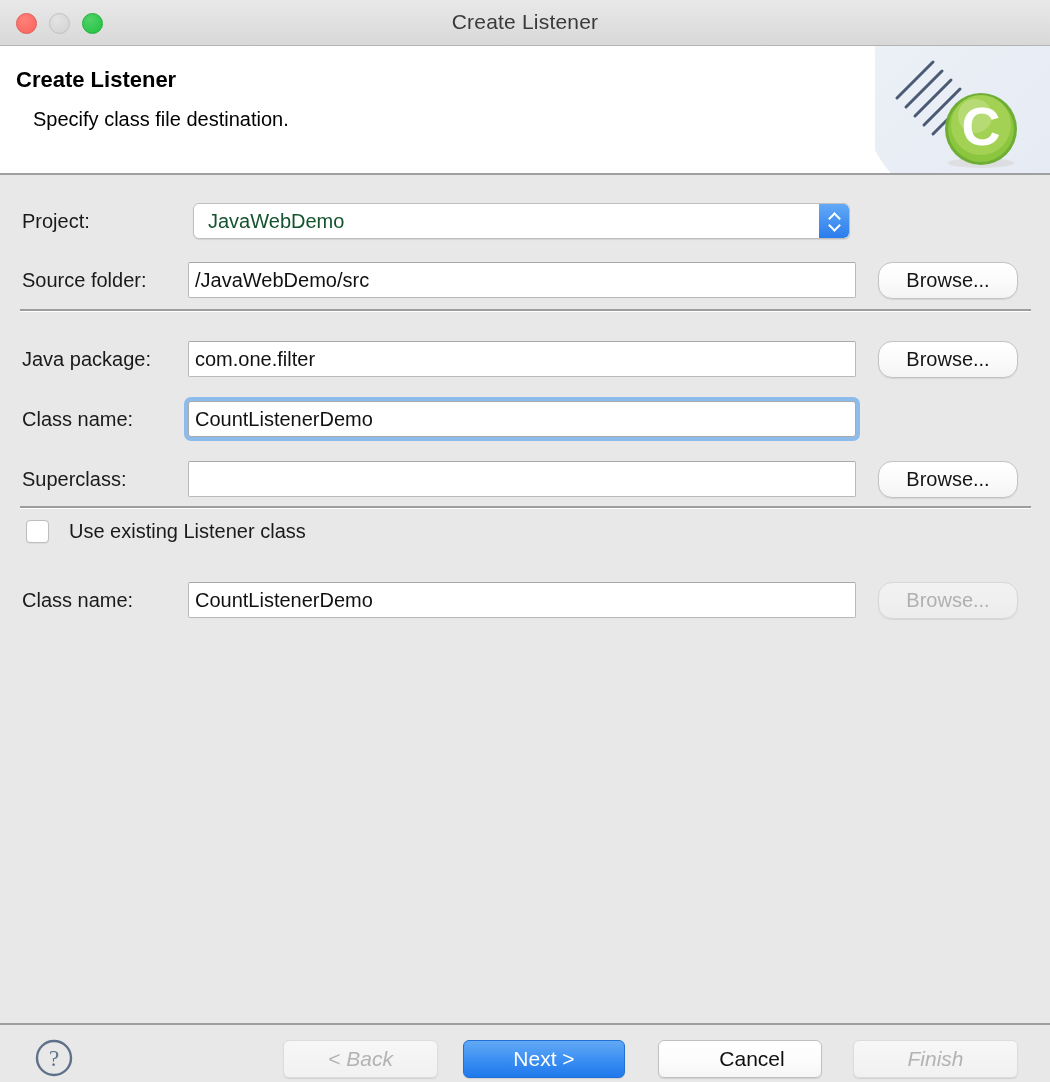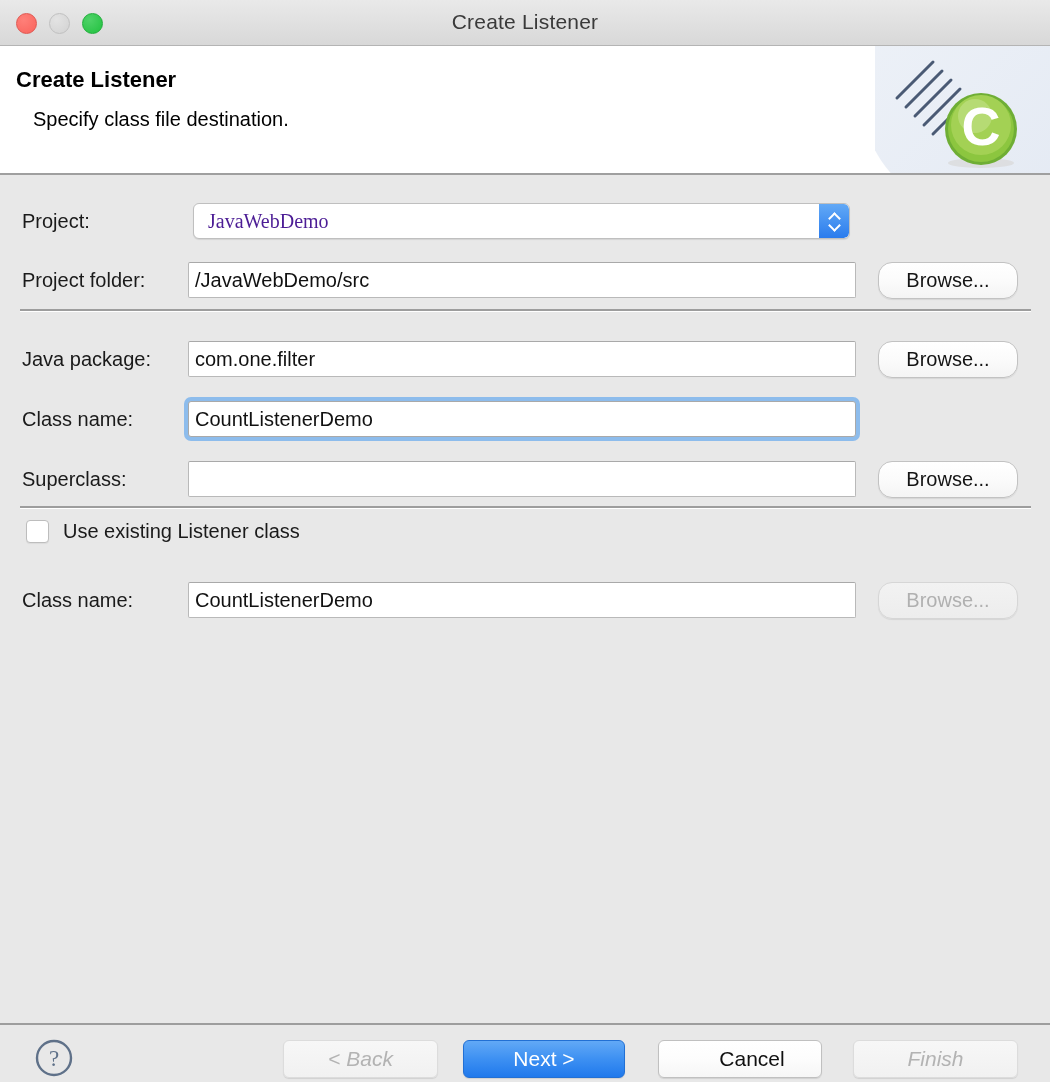--- a/index.html
+++ b/index.html
@@ -150,24 +150,23 @@
     border-radius: 6px;
     box-shadow: 0 1px 1px rgba(0,0,0,0.09);
     display: flex;
     align-items: center;
     overflow: hidden;
   }
   .combo-text {
     flex: 1;
     padding-left: 14px;
     font-size: 20px;
-    color: #4c1d95;
+    color: #14532d;
     white-space: nowrap;
     overflow: hidden;
-    font-family: Liberation Serif, serif;
   }
   .combo-stepper {
     width: 30px;
     height: 34px;
     background: linear-gradient(to bottom, #62a9f6 0%, #2b7ced 100%);
     border-radius: 0 5px 5px 0;
     display: flex;
     flex-direction: column;
     align-items: center;
     justify-content: center;
@@ -234,21 +233,21 @@
     background: #9d9d9d;
     border-bottom: 1px solid #ffffff;
   }
 
   
   .checkbox-row {
     position: absolute;
     left: 26px;
     display: flex;
     align-items: center;
-    gap: 14px;
+    gap: 20px;
   }
   .checkbox {
     width: 23px;
     height: 23px;
     box-sizing: border-box;
     background: #ffffff;
     border: 1px solid #bdbdbd;
     border-radius: 4px;
     box-shadow: 0 1px 1px rgba(0,0,0,0.06);
   }
@@ -360,21 +359,21 @@
       <div class="combo">
         <div class="combo-text">JavaWebDemo</div>
         <div class="combo-stepper">
           <div class="chev up"></div>
           <div class="chev down"></div>
         </div>
       </div>
     </div>
 
     <div class="row" style="top: 86px;">
-      <div class="row-label">Project folder:</div>
+      <div class="row-label">Source folder:</div>
       <div class="field" style="left:188px; width:668px;">/JavaWebDemo/src</div>
       <div class="btn" style="left:878px; width:140px;">Browse...</div>
     </div>
 
     <div class="sep" style="top: 134px;"></div>
 
     <div class="row" style="top: 165px;">
       <div class="row-label">Java package:</div>
       <div class="field" style="left:188px; width:668px;text-align:center;">com.one.filter</div>
       <div class="btn" style="left:878px; width:140px;">Browse...</div>

